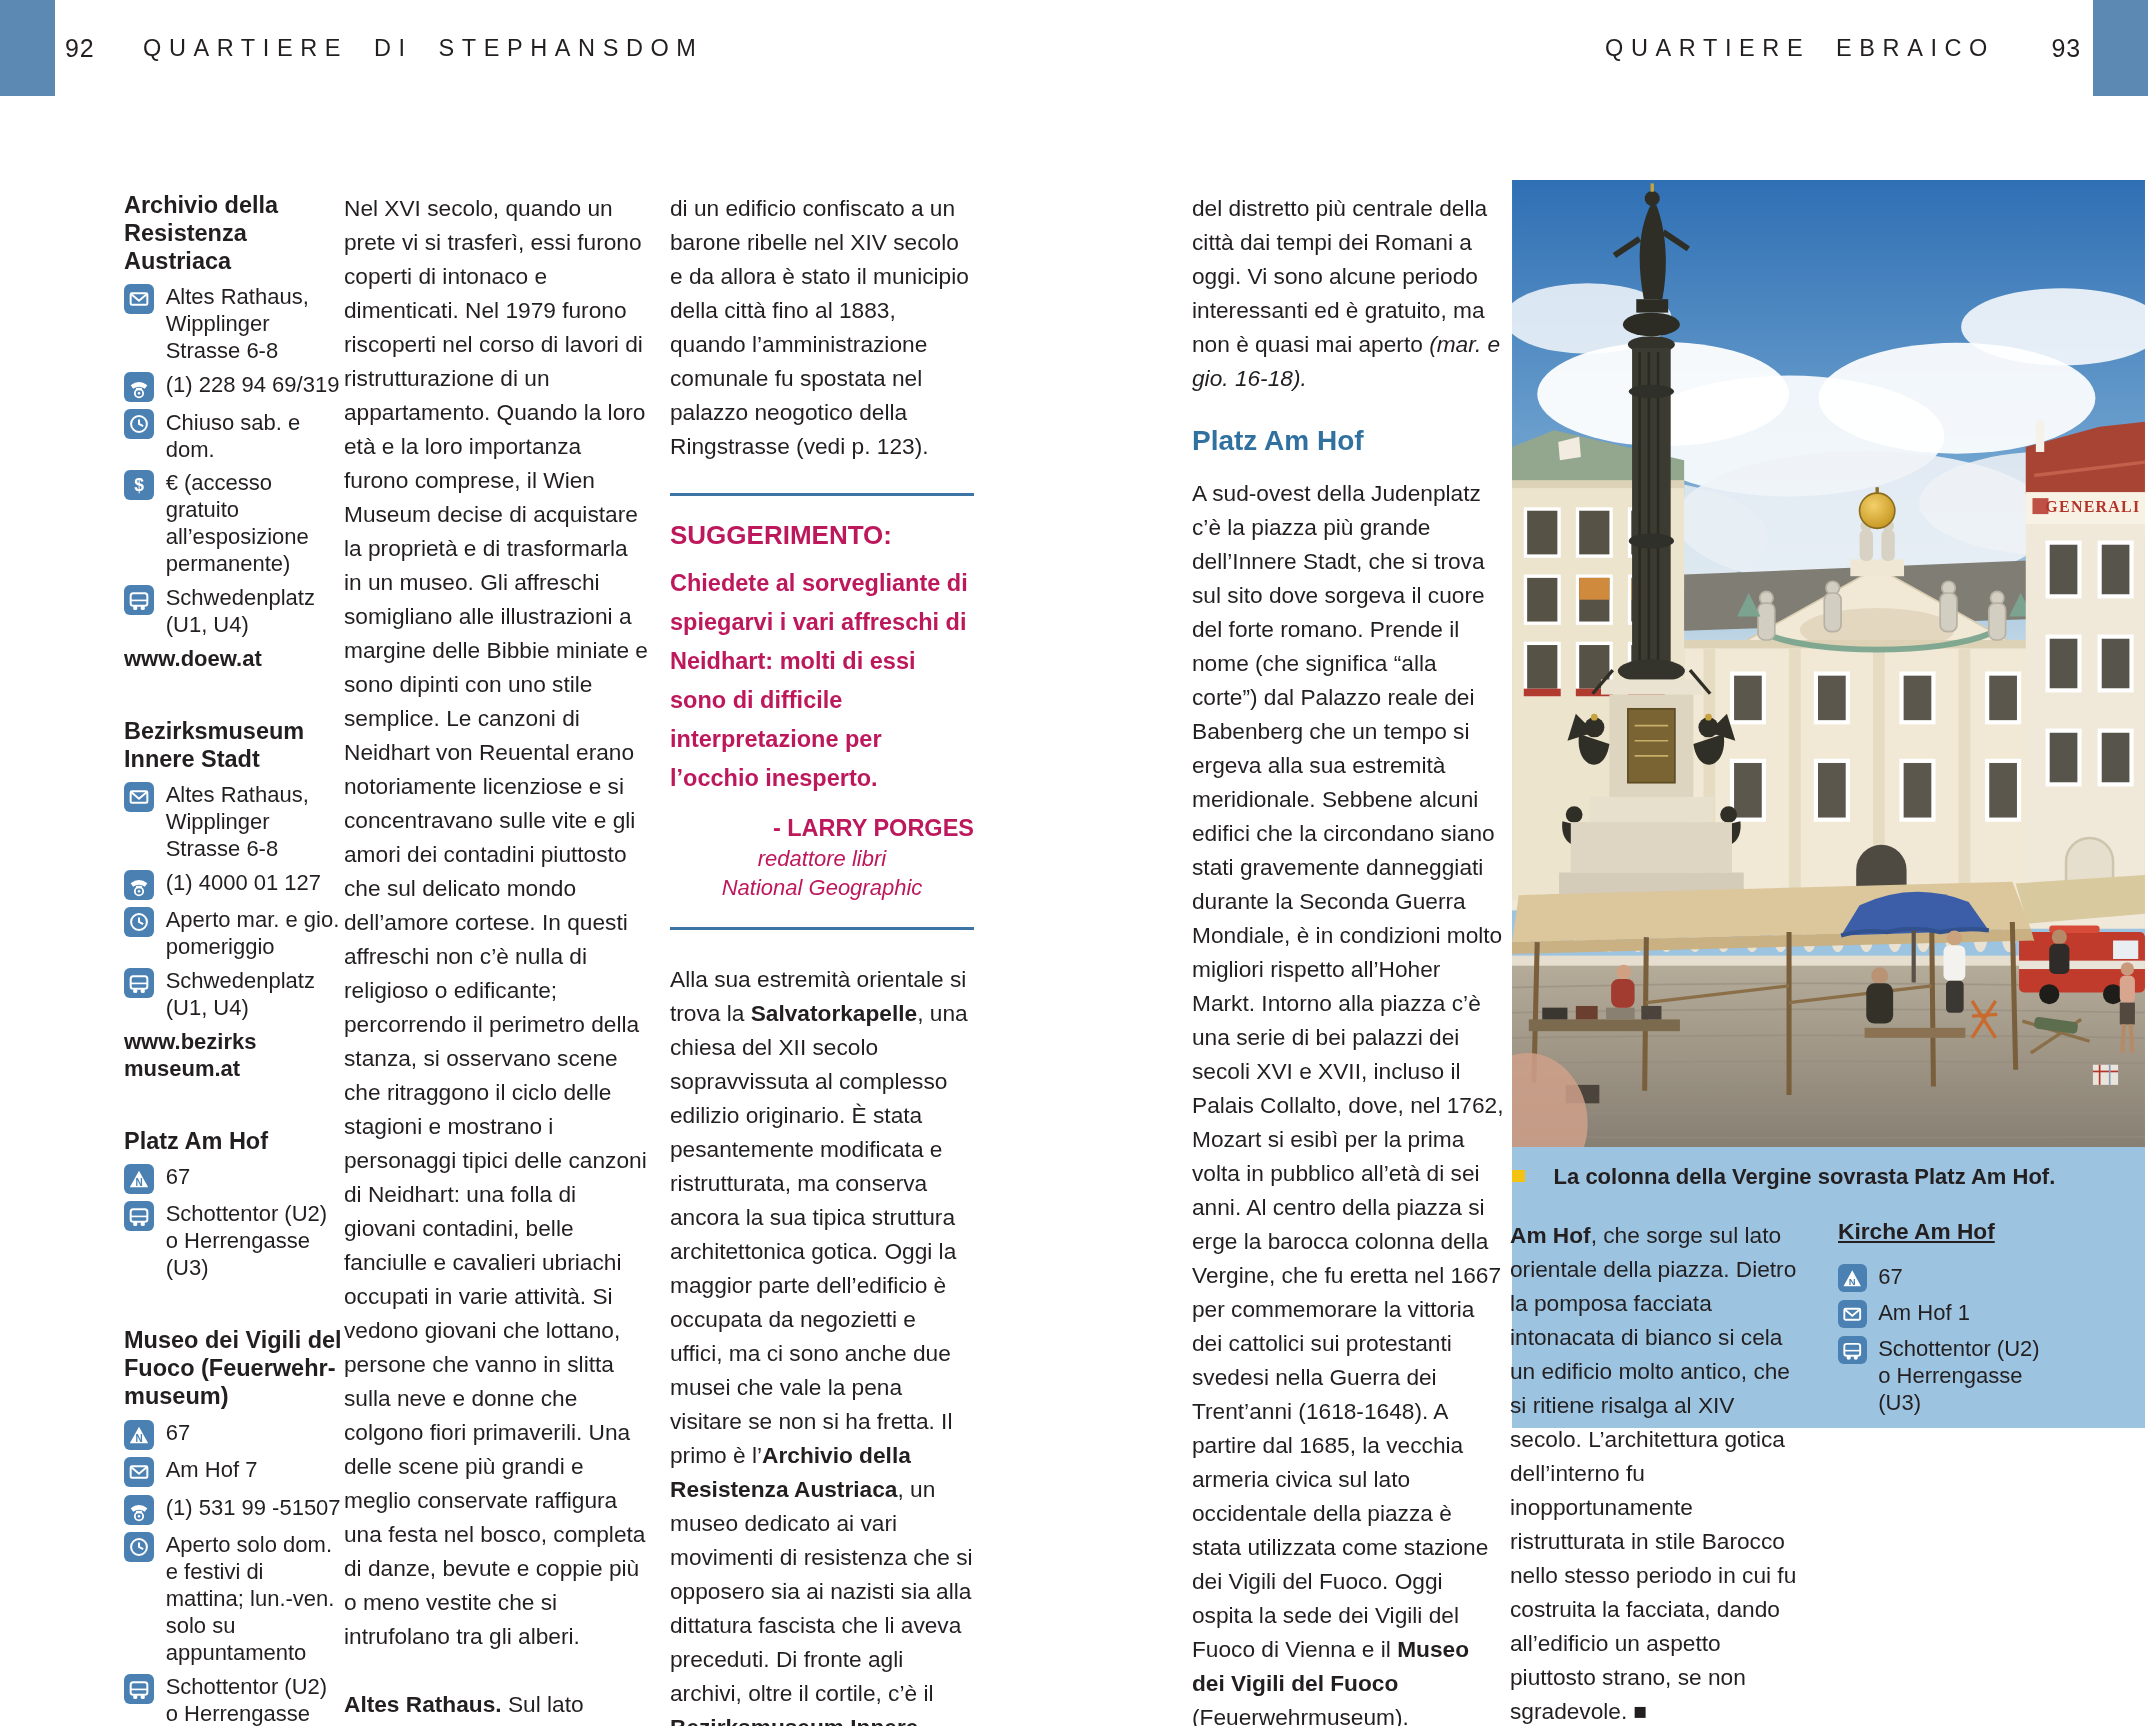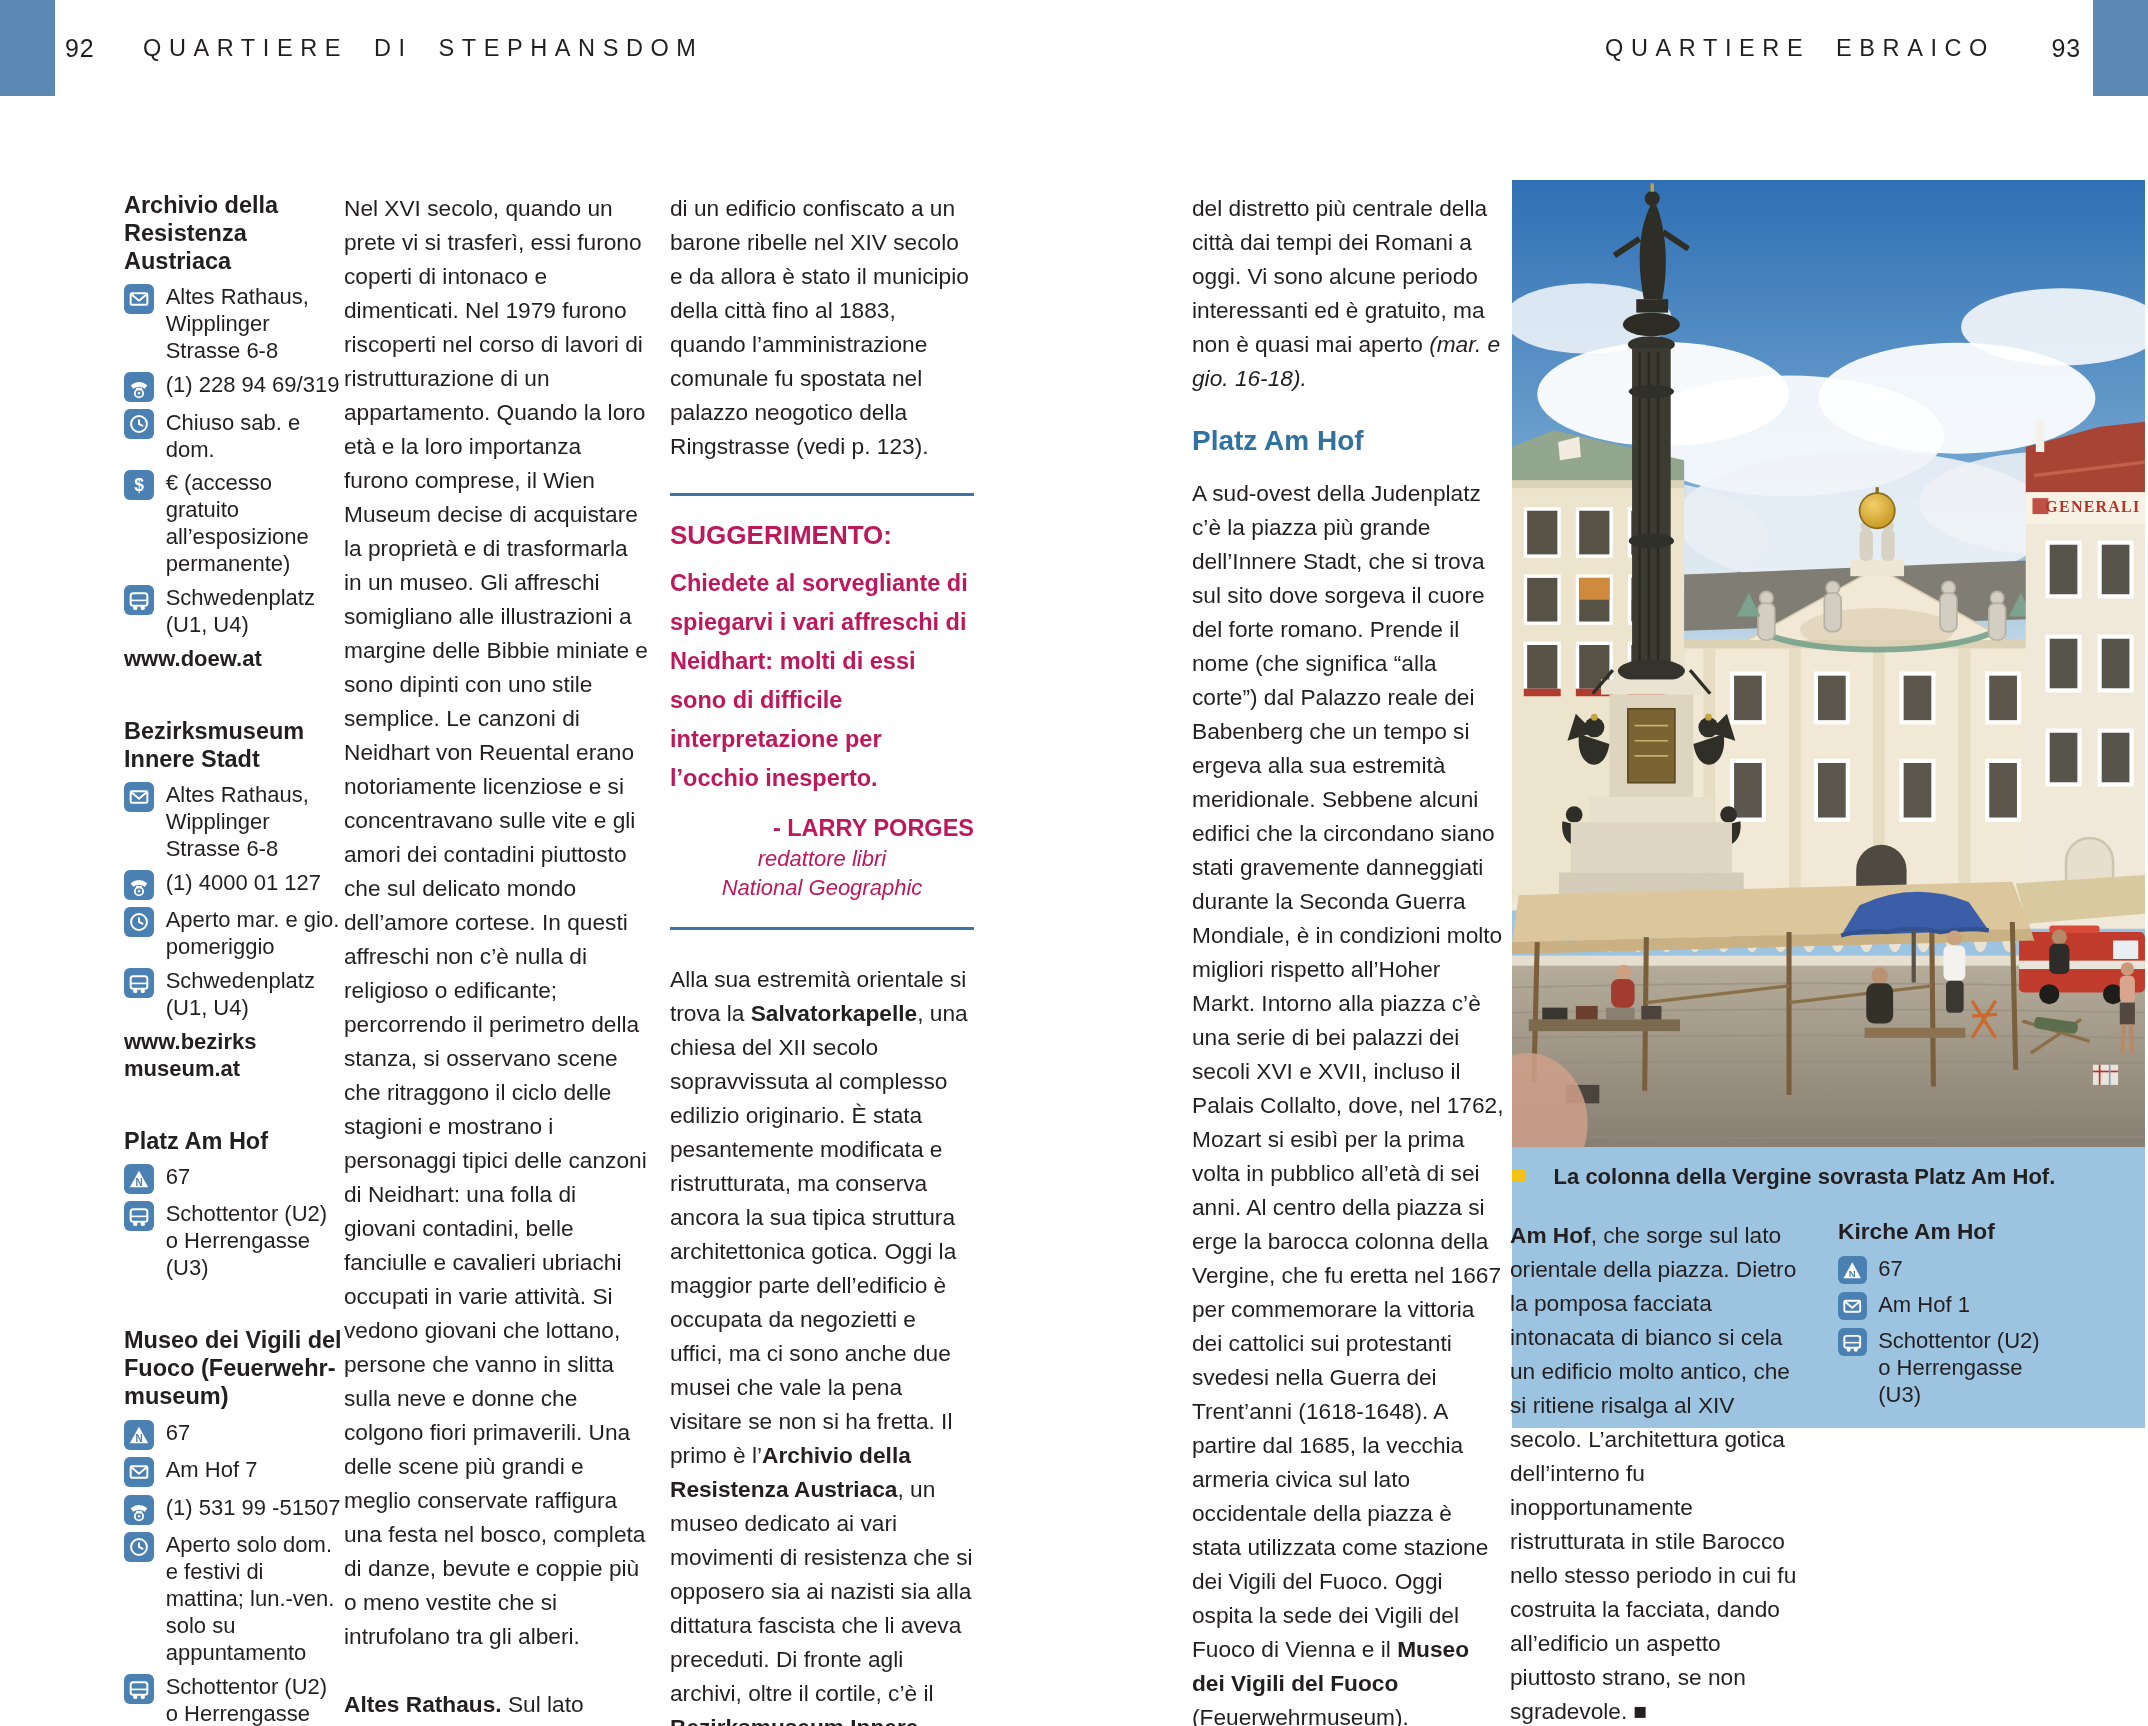--- a/index.html
+++ b/index.html
@@ -50,21 +50,21 @@
   .photo{position:absolute;left:1512px;top:180px;width:633px;height:1248px;margin:0;
          overflow:hidden;background:#9cc3e0;}
   .caption{position:absolute;left:1512px;top:1163px;width:629px;display:flex;gap:29px;
            font-size:22px;font-weight:bold;line-height:28.5px;}
   .cap-bullet{width:12.6px;height:12.6px;background:#f3c212;flex:none;margin-top:6.7px;}
 
   .amhof{position:absolute;left:1510px;top:1218px;width:295px;font-size:22.7px;line-height:34px;}
   .amhof p{margin:0;}
 
   .infobox{position:absolute;left:1838px;top:1218px;width:215px;}
-  .infobox h3{margin:0 0 10px 0;font-size:22.7px;font-weight:bold;line-height:27px;}
+  .infobox h3{margin:0 0 18px 0;font-size:22.7px;font-weight:bold;line-height:27px;text-decoration:underline;}
   .infobox .ic{width:28.5px;height:28.5px;}
   .infobox .ic svg{width:28.5px;height:28.5px;}
   .infobox .rtx{font-size:22px;line-height:27px;width:168px;}
 </style>
 </head>
 <body>
 
 <div class="bar bar-left"></div>
 <div class="bar bar-right"></div>
 <div class="pnum pnum-left">92</div>

